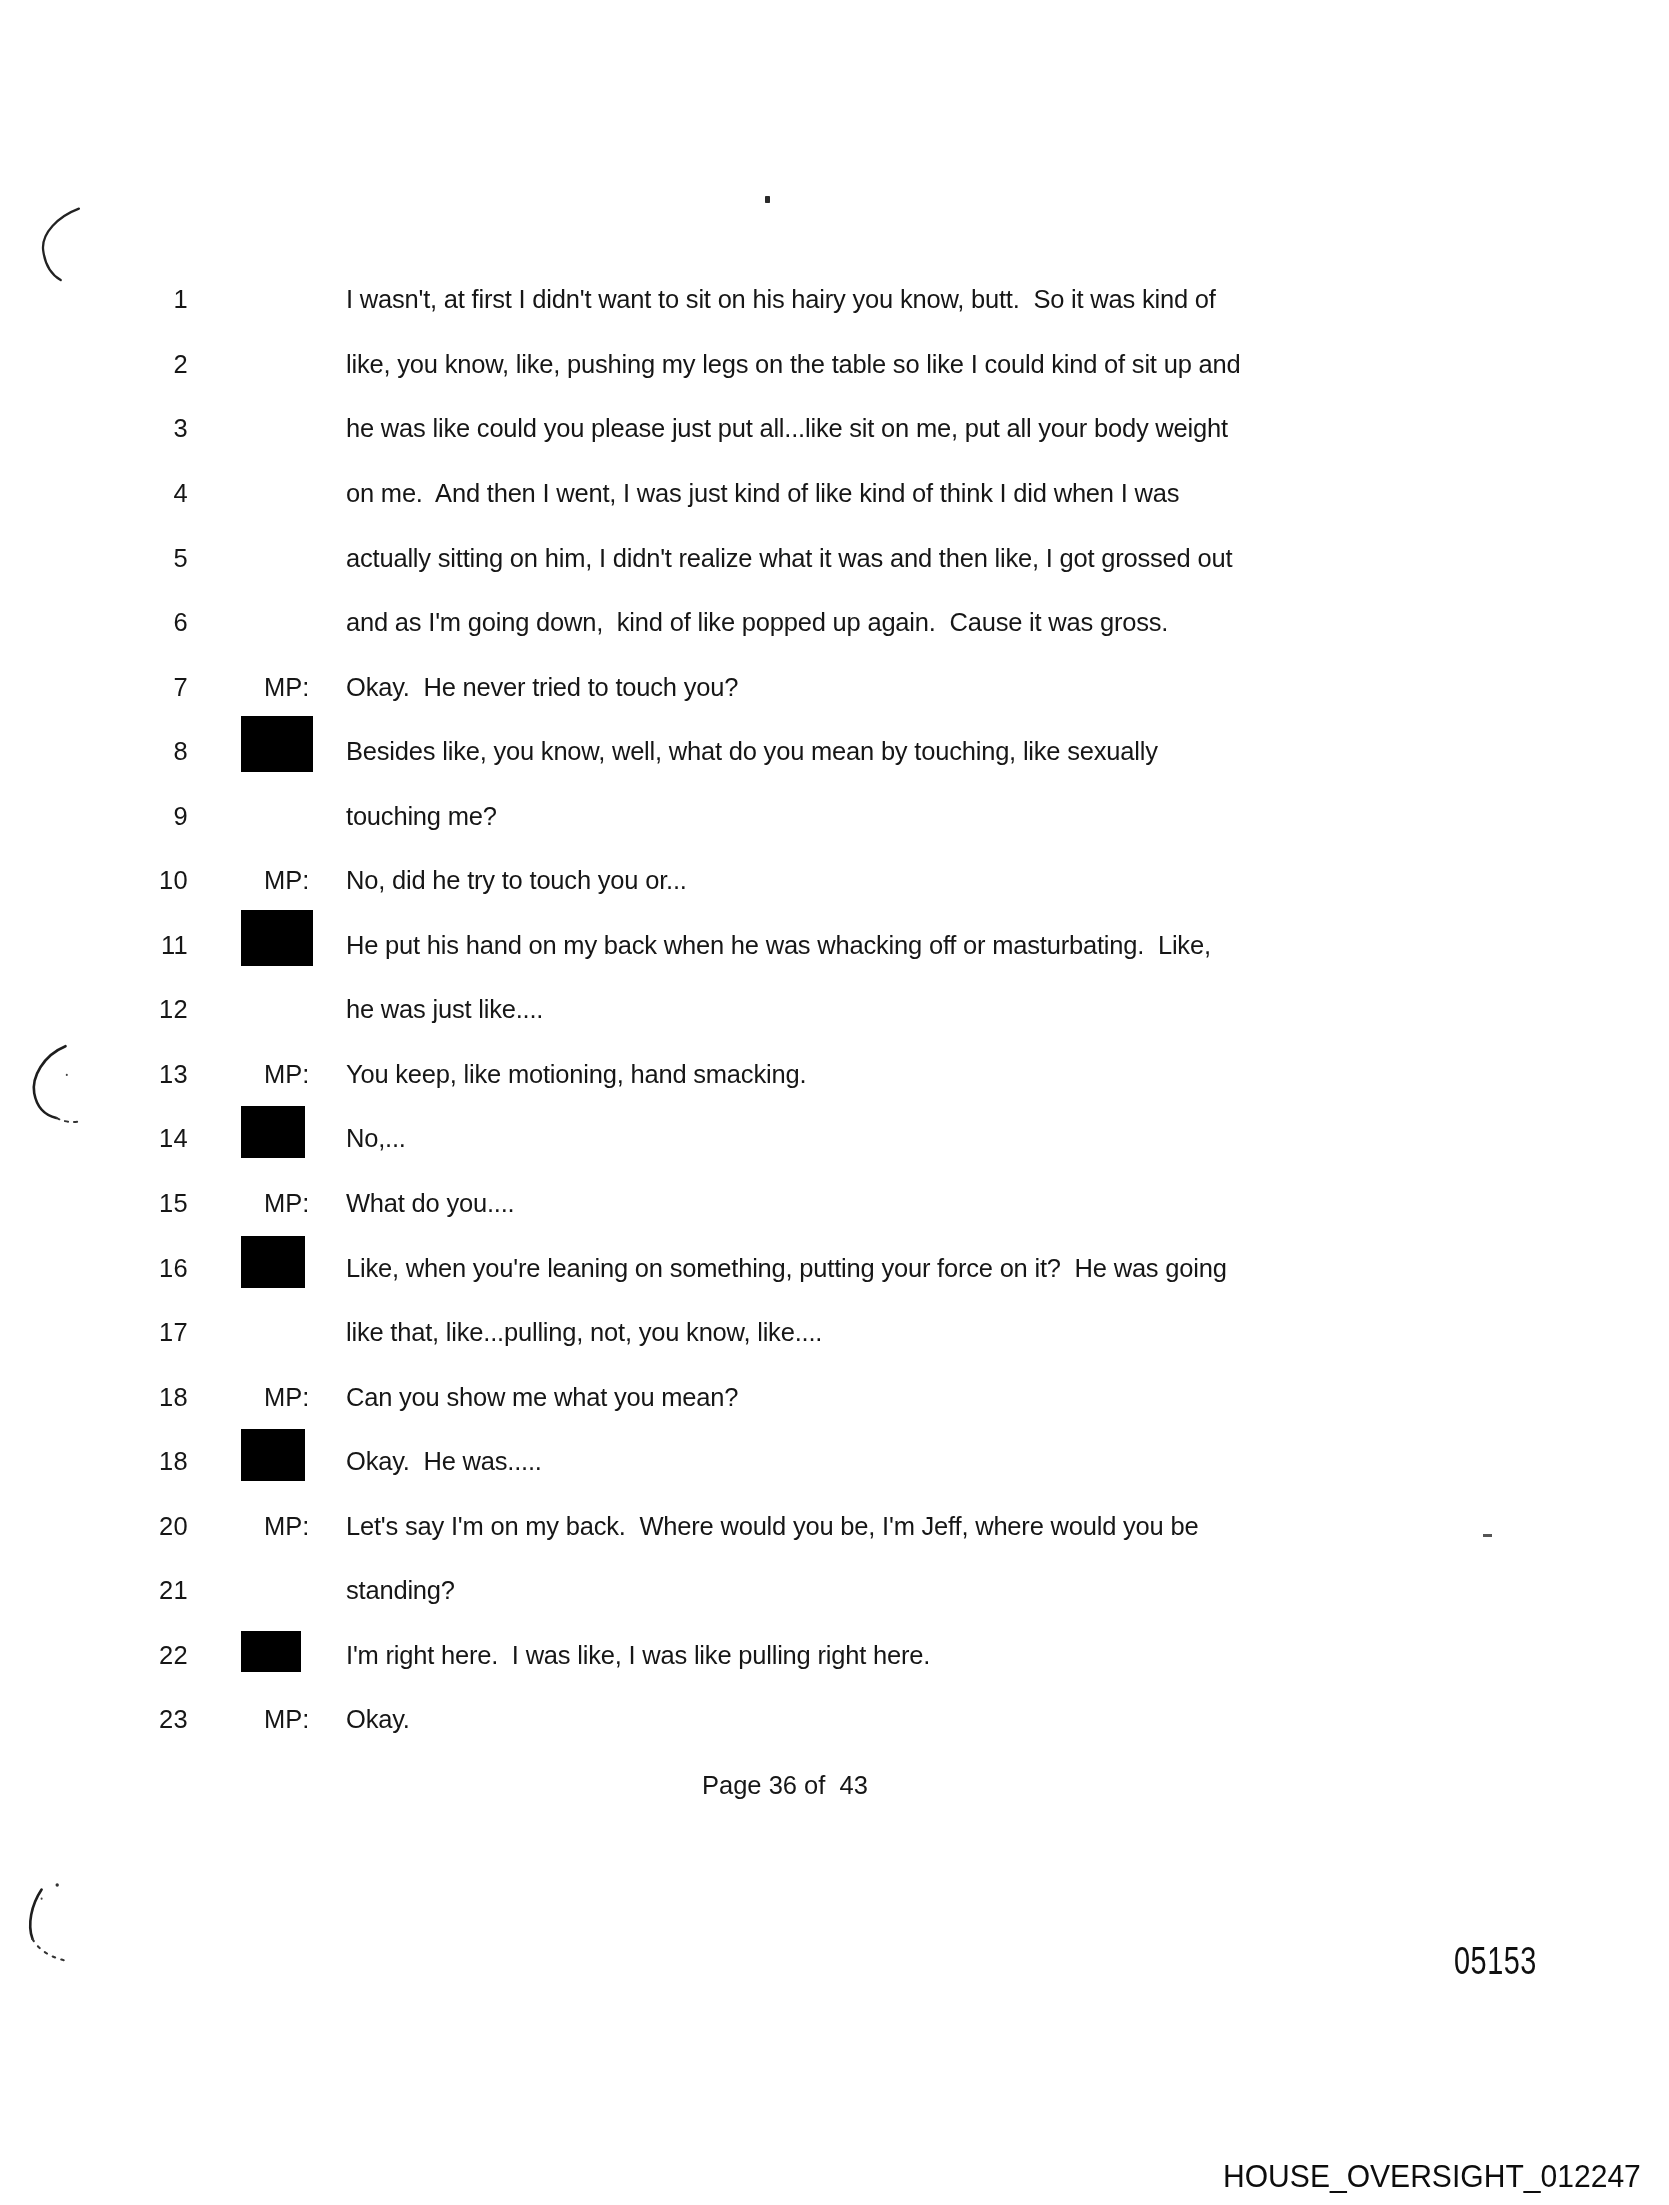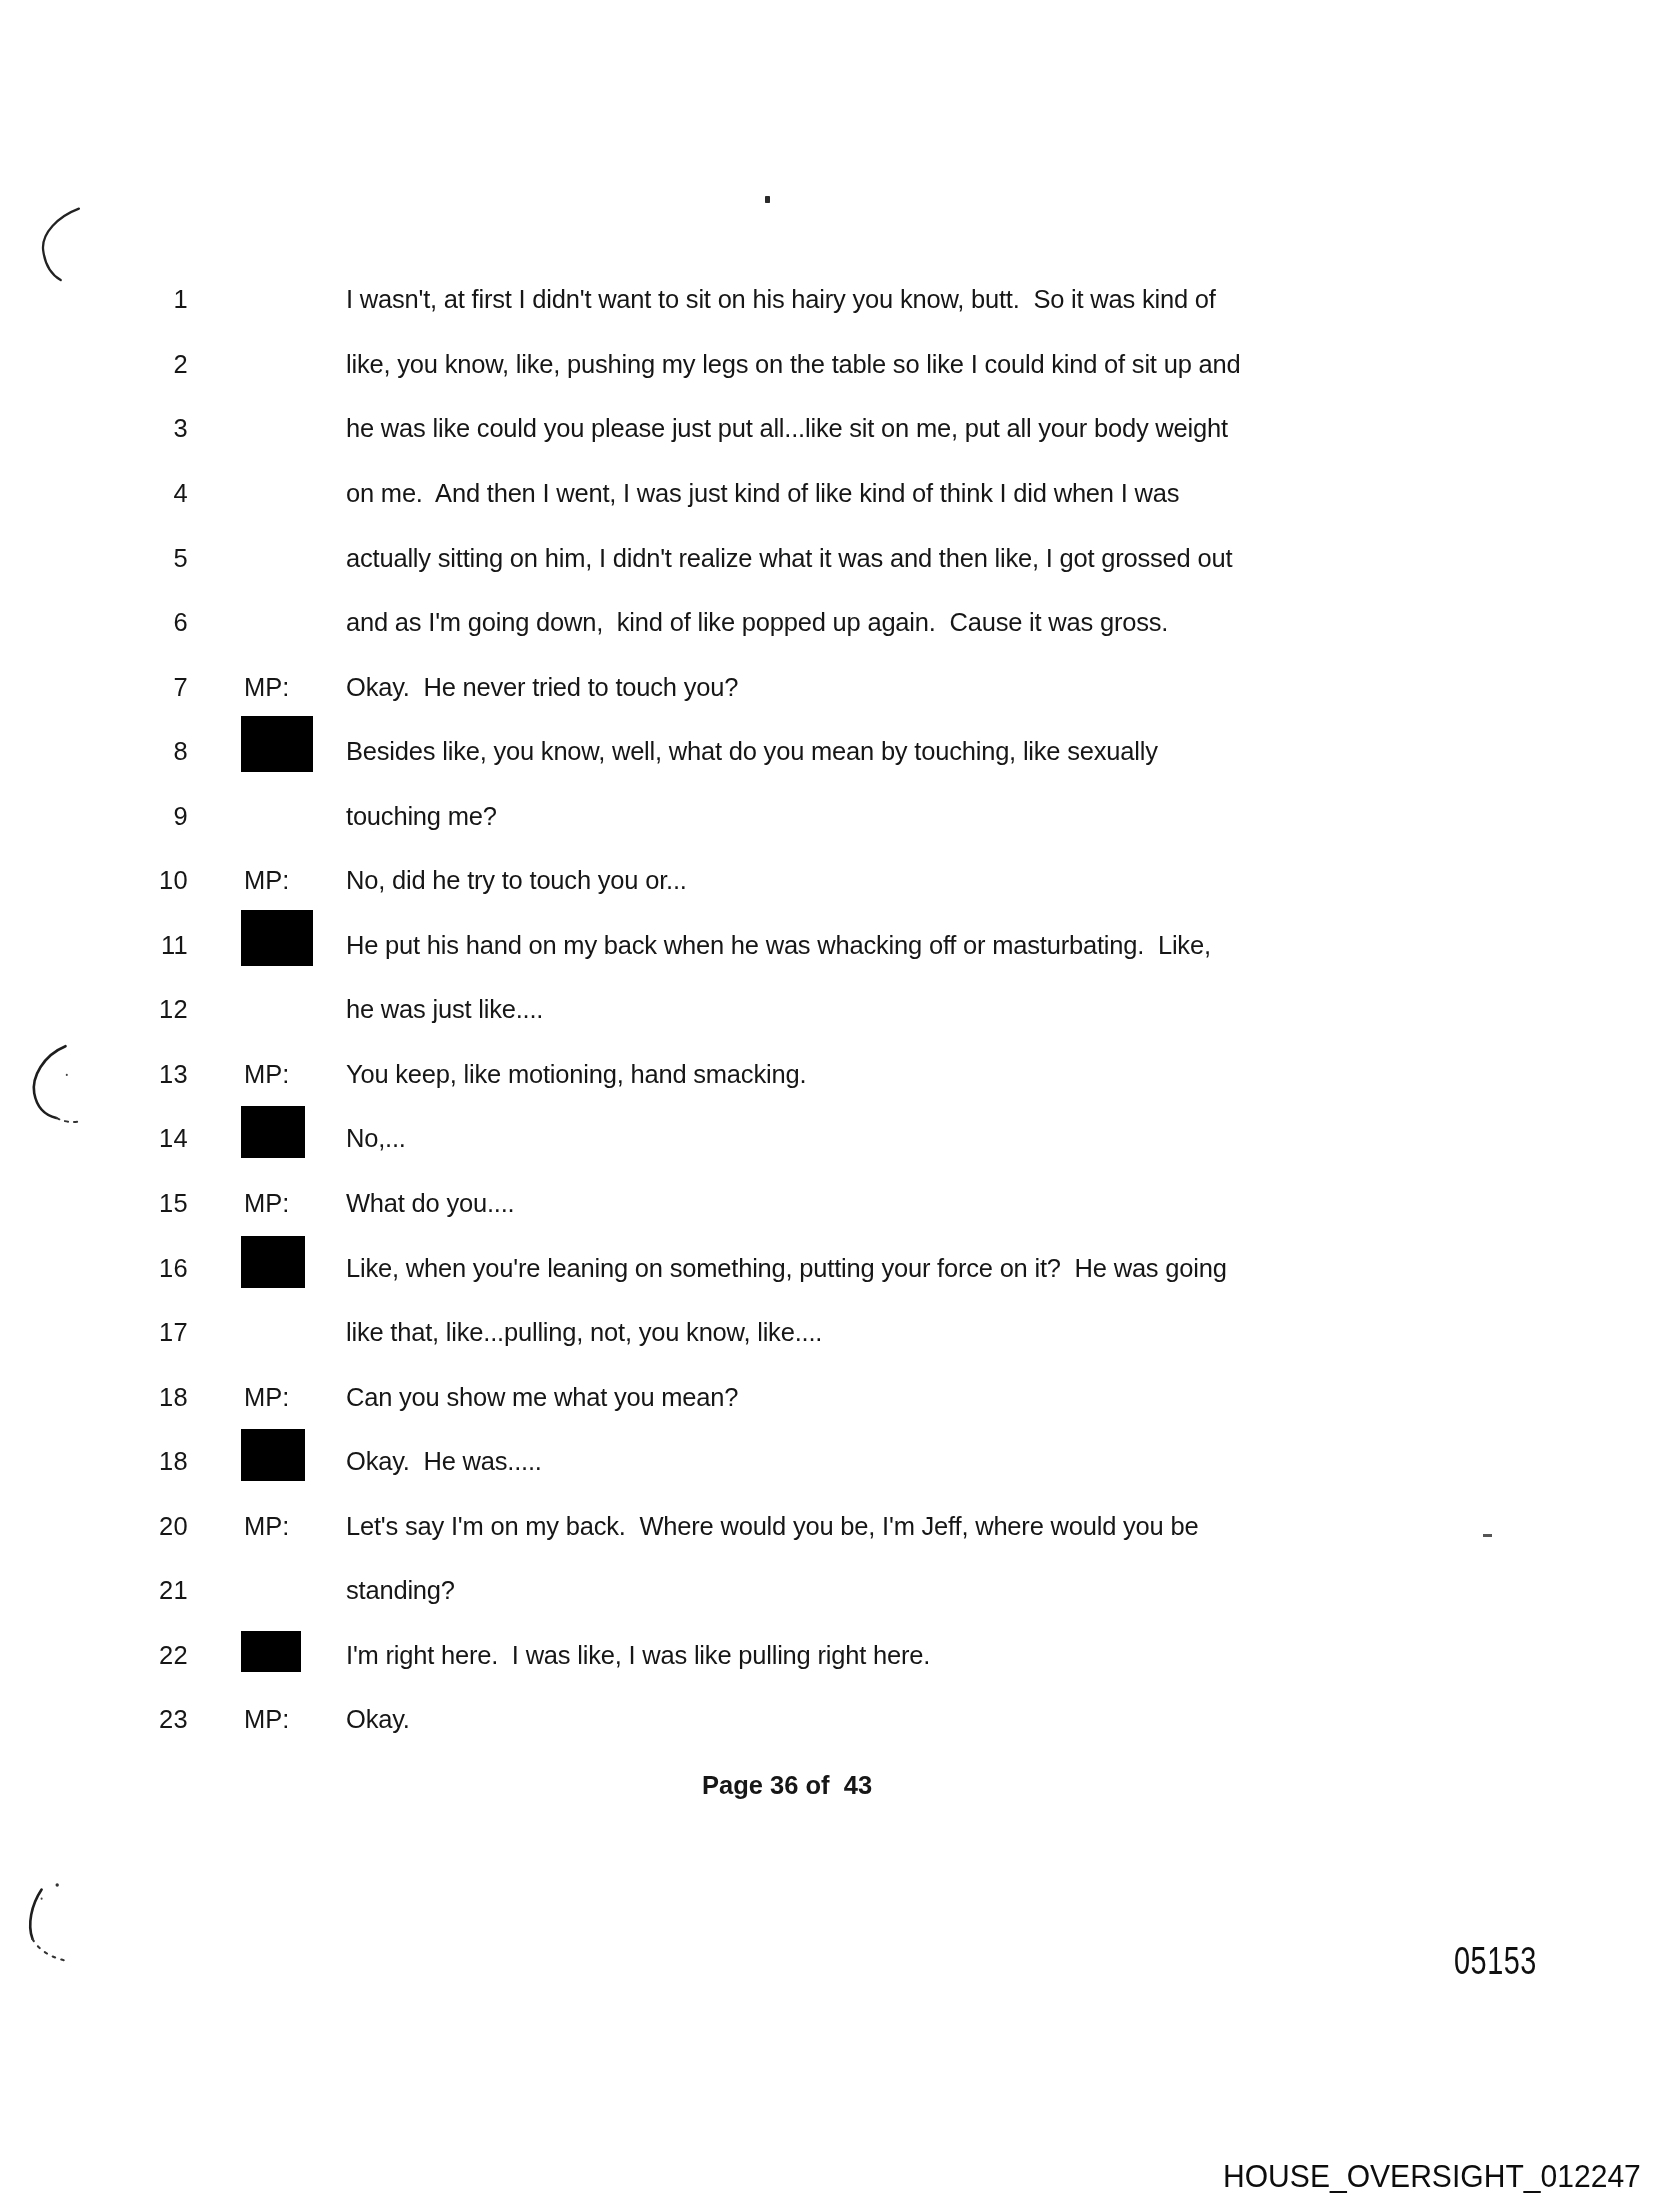--- a/index.html
+++ b/index.html
@@ -8,26 +8,26 @@
     width:1669px;
     height:2205px;
     background:#ffffff;
     font-family:"Liberation Sans","DejaVu Sans",sans-serif;
     font-size:25.5px;
     color:#161616;
     overflow:hidden;
   }
   .row{position:absolute;left:0;width:100%;height:0;}
   .num{position:absolute;left:111px;width:77px;text-align:right;letter-spacing:0.3px;}
-  .speaker{position:absolute;left:244px;}
+  .speaker{position:absolute;left:264px;}
   .text{position:absolute;left:346px;white-space:pre;letter-spacing:-0.2px;}
   .redaction{position:absolute;left:241px;top:-18.3px;width:64px;height:52px;background:#000;}
   .redaction.lg{width:72px;height:56px;top:-21px;}
   .redaction.sm{width:60px;height:41px;top:-10.5px;}
-  .page-label{position:absolute;left:702px;top:1771px;white-space:pre;font-weight:bold;}
+  .page-label{position:absolute;left:702px;top:1771px;white-space:pre;}
   .stamp{
     position:absolute;left:1454px;top:1940px;
     font-size:38px;letter-spacing:0.7px;
     transform:scaleX(0.76);transform-origin:left top;
     color:#101010;
   }
   .bates{
     position:absolute;left:1223px;top:2159px;
     font-size:31px;letter-spacing:0px;
     transform:scaleX(0.97);transform-origin:left top;

